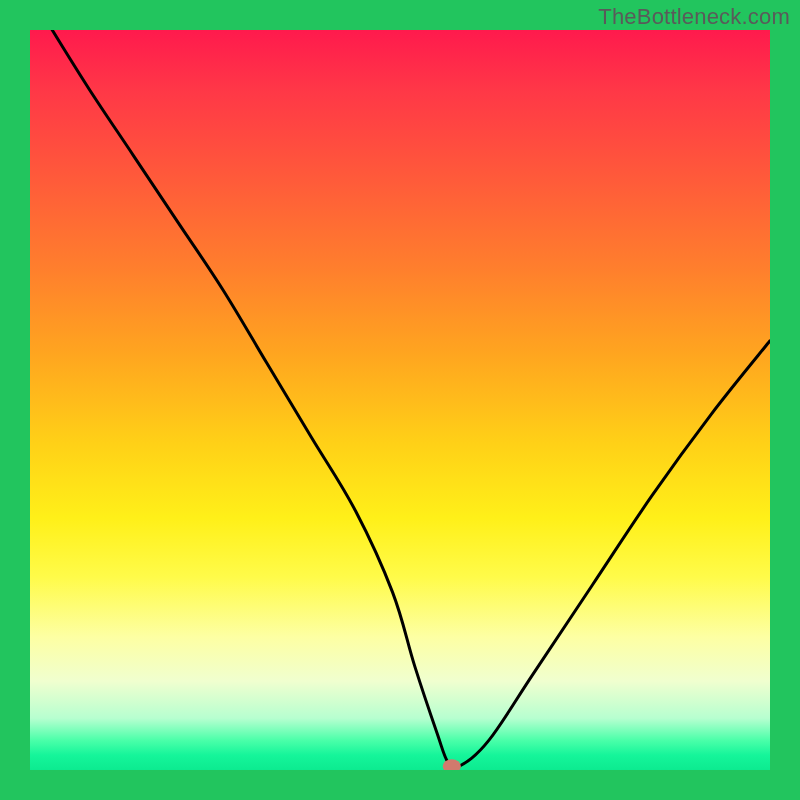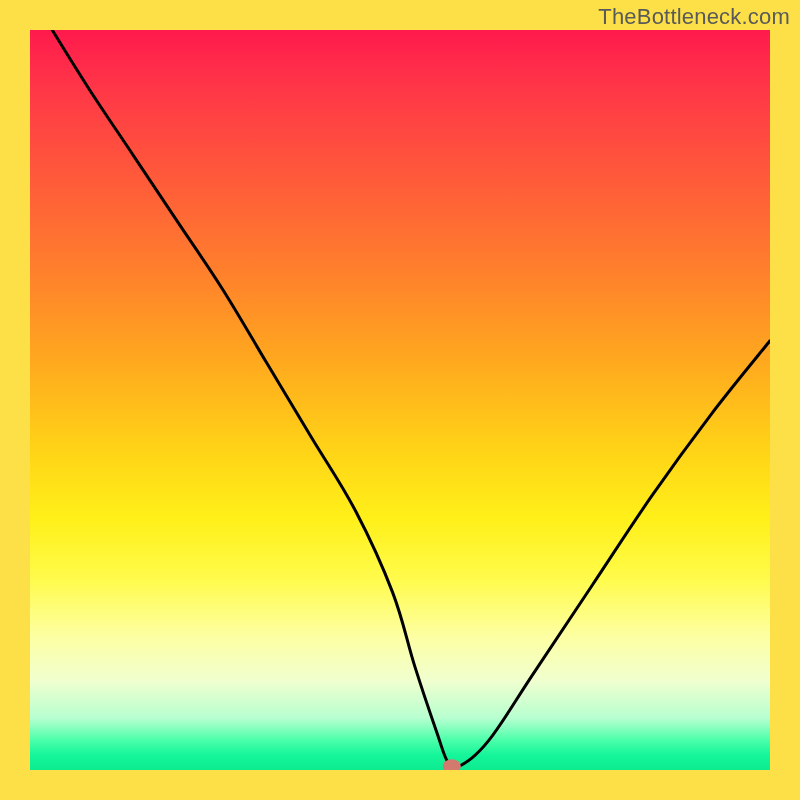--- a/index.html
+++ b/index.html
@@ -1,20 +1,20 @@
 <!DOCTYPE html>
 <html><head>
 <meta charset="utf-8">
 <style>
   * { margin: 0; padding: 0; box-sizing: border-box; }
   html, body { width: 800px; height: 800px; overflow: hidden; background: #000; }
   .container {
     width: 800px;
     height: 800px;
-    background: #fde047;
+    background: #22c55e;
     position: relative;
   }
   .watermark {
     position: absolute;
     top: 4px;
     right: 10px;
     font-family: Arial, Helvetica, sans-serif;
     font-size: 22px;
     font-weight: 500;
     color: #5a5a5a;

